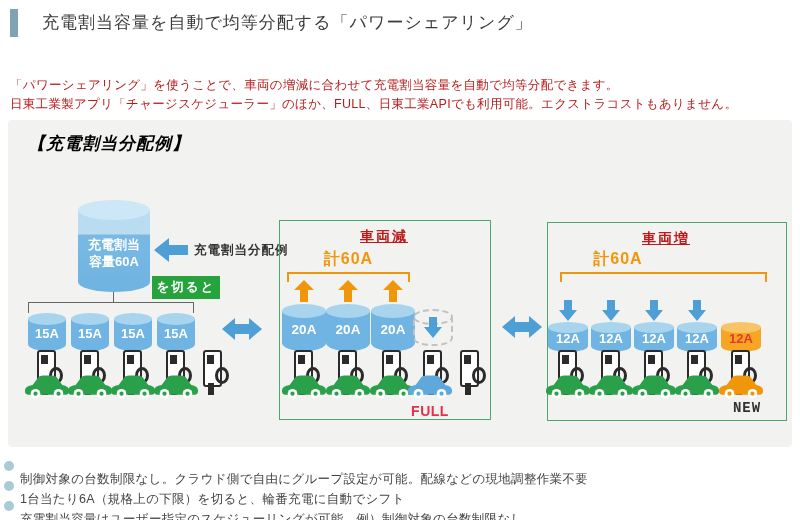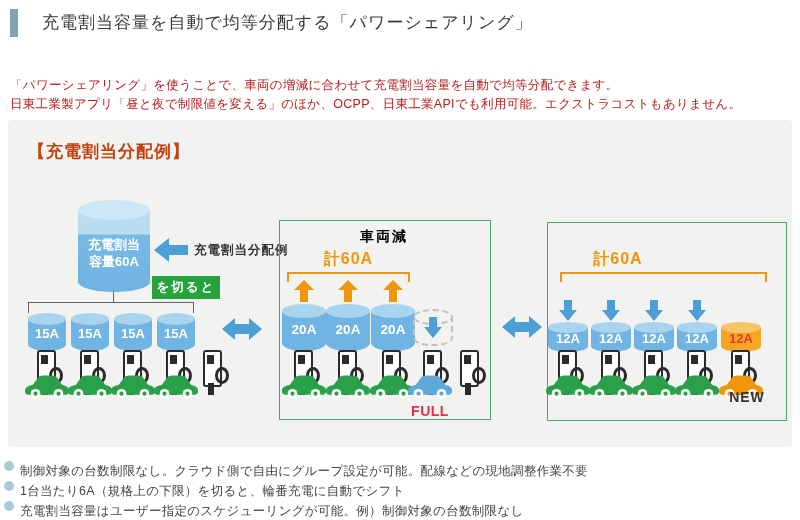--- a/index.html
+++ b/index.html
@@ -5,21 +5,21 @@
   html,body{margin:0;padding:0;background:#fff;}
   #app{position:relative;width:800px;height:520px;background:#ffffff;overflow:hidden;
        font-family:"Liberation Sans","DejaVu Sans",sans-serif;color:#333;}
   .abs{position:absolute;}
   
   .accent-bar{left:10px;top:9px;width:8px;height:28px;background:#7fa3b2;}
   .page-title{left:42px;top:11px;font-size:17px;letter-spacing:1px;color:#3a3a3a;font-weight:500;}
   .intro{left:10px;top:52px;font-size:12.5px;line-height:19px;color:#b91c1c;letter-spacing:0.3px;margin-top:24px;}
   
   .panel{left:8px;top:120px;width:784px;height:327px;background:#f2f2f0;border-radius:4px;}
-  .diagram-heading{left:20px;top:20px;font-size:17px;font-weight:600;letter-spacing:1px;color:#c2410c;}
+  .diagram-heading{left:20px;top:12px;font-size:17px;font-weight:600;letter-spacing:1px;color:#000000;font-style:italic;}
   
   .cyl{position:absolute;}
   .cyl .cap{position:absolute;left:0;top:0;width:100%;border-radius:50%;}
   .cyl .bod{position:absolute;left:0;width:100%;bottom:0;}
   .cyl .lbl{position:absolute;left:0;width:100%;text-align:center;color:#fff;font-weight:bold;}
   .blue .cap{background:#a9d4ee;}
   .blue .bod{background:#6fb4e2;}
   .orangecyl .cap{background:#f8c468;}
   .orangecyl .bod{background:#f6a623;}
   .tank .cap{background:#cde7f6;}
@@ -27,48 +27,48 @@
   
   .gcap{position:absolute;border:2px dashed #c2c2c2;border-radius:50%;background:transparent;}
   .gbod{position:absolute;border:2px dashed #c2c2c2;border-top:none;background:transparent;}
   
   .line{position:absolute;background:#666;}
   
   .badge{position:absolute;background:#27a33d;color:#fff;font-weight:bold;font-size:12.5px;
          display:flex;align-items:center;justify-content:center;letter-spacing:2px;}
   
   .gbox{position:absolute;border:1px solid #4aa869;}
-  .gtitle{position:absolute;text-align:center;font-size:14px;font-weight:bold;color:#000000;letter-spacing:2px;}
+  .gtitle{position:absolute;text-align:center;font-size:14px;font-weight:bold;color:#b91c1c;letter-spacing:2px;text-decoration:underline;}
   .total{position:absolute;text-align:center;font-size:16px;font-weight:bold;color:#f0960b;letter-spacing:1px;}
   .bracket{position:absolute;height:8px;border:2px solid #f0960b;border-bottom:none;}
   
   .station{position:absolute;width:15px;height:33px;background:#fff;border:2px solid #2b2b2b;border-radius:3px;z-index:1;}
   .station::before{content:"";position:absolute;left:2px;top:3px;width:7px;height:9px;background:#2b2b2b;}
   .station::after{content:"";position:absolute;right:-9px;top:15px;width:8px;height:11px;border:3px solid #2b2b2b;border-radius:50%;}
   .station .stand{position:absolute;left:3px;top:31px;width:6px;height:12px;background:#2b2b2b;display:block;}
   .car{position:absolute;z-index:2;}
   .tag{position:absolute;text-align:center;font-weight:bold;z-index:3;}
   .full-tag{color:#e5304a;font-size:14px;letter-spacing:0.5px;}
   .new-tag{color:#333;font-size:14px;letter-spacing:1px;}
   
   .note-row{position:absolute;left:4px;font-size:12.5px;color:#444;letter-spacing:0.3px;}
   .note-dot{position:absolute;width:10px;height:10px;border-radius:50%;background:#a9cbd6;left:0;top:2px;}
-  .note-text{position:absolute;left:16px;top:4px;white-space:nowrap;}
+  .note-text{position:absolute;left:16px;top:12px;white-space:nowrap;}
   .user-label{position:absolute;font-size:12.5px;font-weight:bold;color:#333;letter-spacing:1px;}
 </style>
 </head>
 <body>
 
 <div id="app">
 
   <div class="abs accent-bar"></div>
   <div class="abs page-title">充電割当容量を自動で均等分配する「パワーシェアリング」</div>
   <div class="abs intro">
     <div>「パワーシェアリング」を使うことで、車両の増減に合わせて充電割当容量を自動で均等分配できます。</div>
-    <div>日東工業製アプリ「昼と夜で制限値を変える」のほか、OCPP、日東工業APIでも利用可能。エクストラコストもありません。</div>
+    <div>日東工業製アプリ「チャージスケジューラー」のほか、FULL、日東工業APIでも利用可能。エクストラコストもありません。</div>
   </div>
 
   <div class="abs panel">
     <div class="abs diagram-heading">【充電割当分配例】</div>
 
     <div class="cyl tank" style="left:70px;top:80px;width:72px;height:92px;">
       <div class="bod" style="top:10px;border-radius:0 0 50% 50%/0 0 10px 10px;"></div>
       <div class="cap" style="height:20px;"></div>
       <div class="lbl" style="top:36px;font-size:13px;line-height:17px;">
         <div>充電割当</div>
@@ -238,20 +238,21 @@
         <circle cx="12" cy="22" r="2.2" fill="#5fa8dc"></circle>
         <circle cx="36" cy="22" r="2.2" fill="#5fa8dc"></circle>
       </svg>
     <div class="tag full-tag" style="left:394px;top:283px;width:56px;">FULL</div>
 
     <svg class="abs" style="left:494px;top:194px;" width="40" height="26">
       <polygon points="0,13 13,2 13,8 27,8 27,2 40,13 27,24 27,18 13,18 13,24" fill="#4d9fd6"></polygon>
     </svg>
 
     <div class="gbox" style="left:539px;top:102px;width:238px;height:197px;"></div>
+    <div class="gtitle" style="left:539px;top:110px;width:238px;">車両増</div>
     <div class="total" style="left:560px;top:129px;width:100px;">計60A</div>
     <div class="bracket" style="left:552px;top:152px;width:203px;"></div>
     <svg class="abs" style="left:551px;top:180px;" width="18" height="21">
         <polygon points="5,0 13,0 13,10 18,10 9,21 0,10 5,10" fill="#4d9fd6"></polygon>
       </svg>
     <svg class="abs" style="left:594px;top:180px;" width="18" height="21">
         <polygon points="5,0 13,0 13,10 18,10 9,21 0,10 5,10" fill="#4d9fd6"></polygon>
       </svg>
     <svg class="abs" style="left:637px;top:180px;" width="18" height="21">
         <polygon points="5,0 13,0 13,10 18,10 9,21 0,10 5,10" fill="#4d9fd6"></polygon>
@@ -329,21 +330,21 @@
         <circle cx="12" cy="22" r="2.2" fill="#2ba04a"></circle>
         <circle cx="36" cy="22" r="2.2" fill="#2ba04a"></circle>
       </svg>
     <svg class="car" style="left:710px;top:252px;" width="46" height="30" viewBox="0 0 48 30">
         <path d="M4 23 Q1 23 1 19 Q1 14 9 13 L14 6 Q16 3 20 3 L29 3 Q33 3 35 6 L40 13 Q47 14 47 19 Q47 23 44 23 Z" fill="#f0960b"></path>
         <circle cx="12" cy="22" r="5" fill="#fff"></circle>
         <circle cx="36" cy="22" r="5" fill="#fff"></circle>
         <circle cx="12" cy="22" r="2.2" fill="#f0960b"></circle>
         <circle cx="36" cy="22" r="2.2" fill="#f0960b"></circle>
       </svg>
-    <div class="tag new-tag" style="left:709px;top:269px;width:60px;">NEW</div>
+    <div class="tag new-tag" style="left:709px;top:280px;width:60px;font-family:Liberation Mono, monospace;">NEW</div>
   </div>
 
   <div class="note-row" style="top:459px;">
     <span class="note-dot"></span>
     <span class="note-text">制御対象の台数制限なし。クラウド側で自由にグループ設定が可能。配線などの現地調整作業不要</span>
   </div>
   <div class="note-row" style="top:479px;">
     <span class="note-dot"></span>
     <span class="note-text">1台当たり6A（規格上の下限）を切ると、輪番充電に自動でシフト</span>
   </div>

